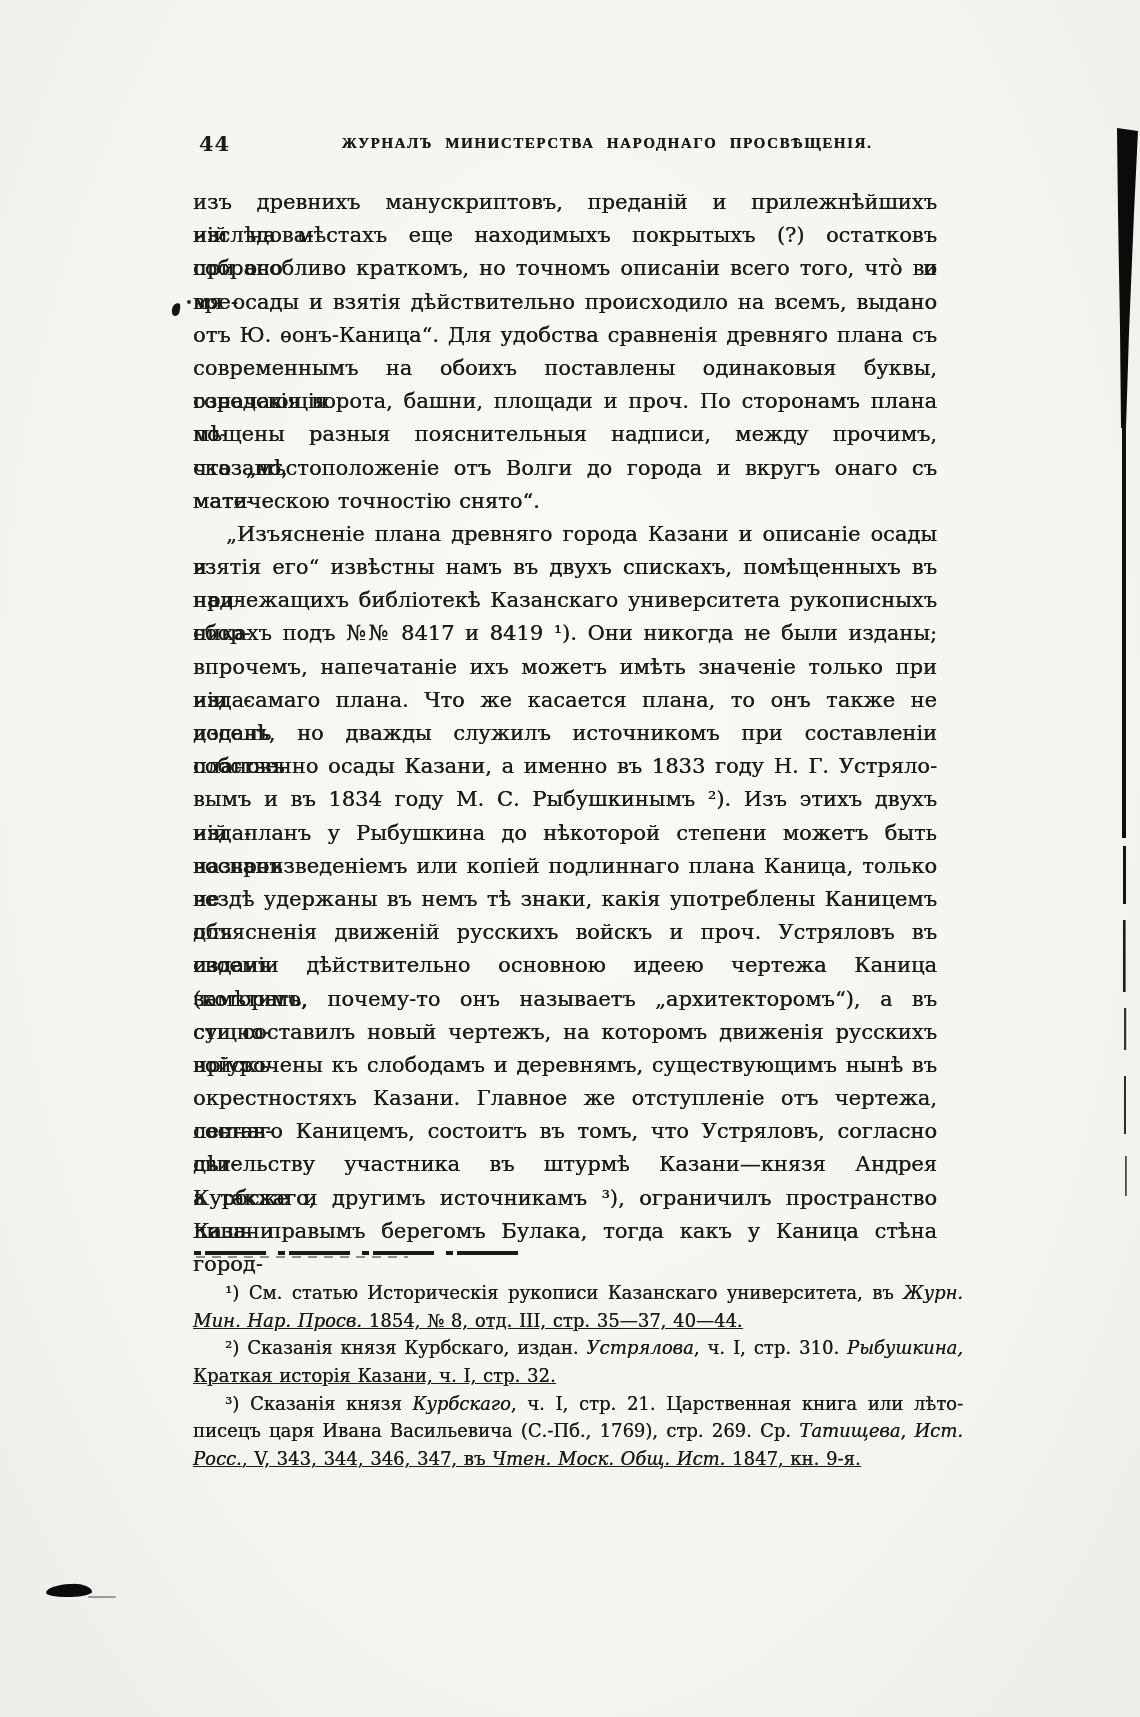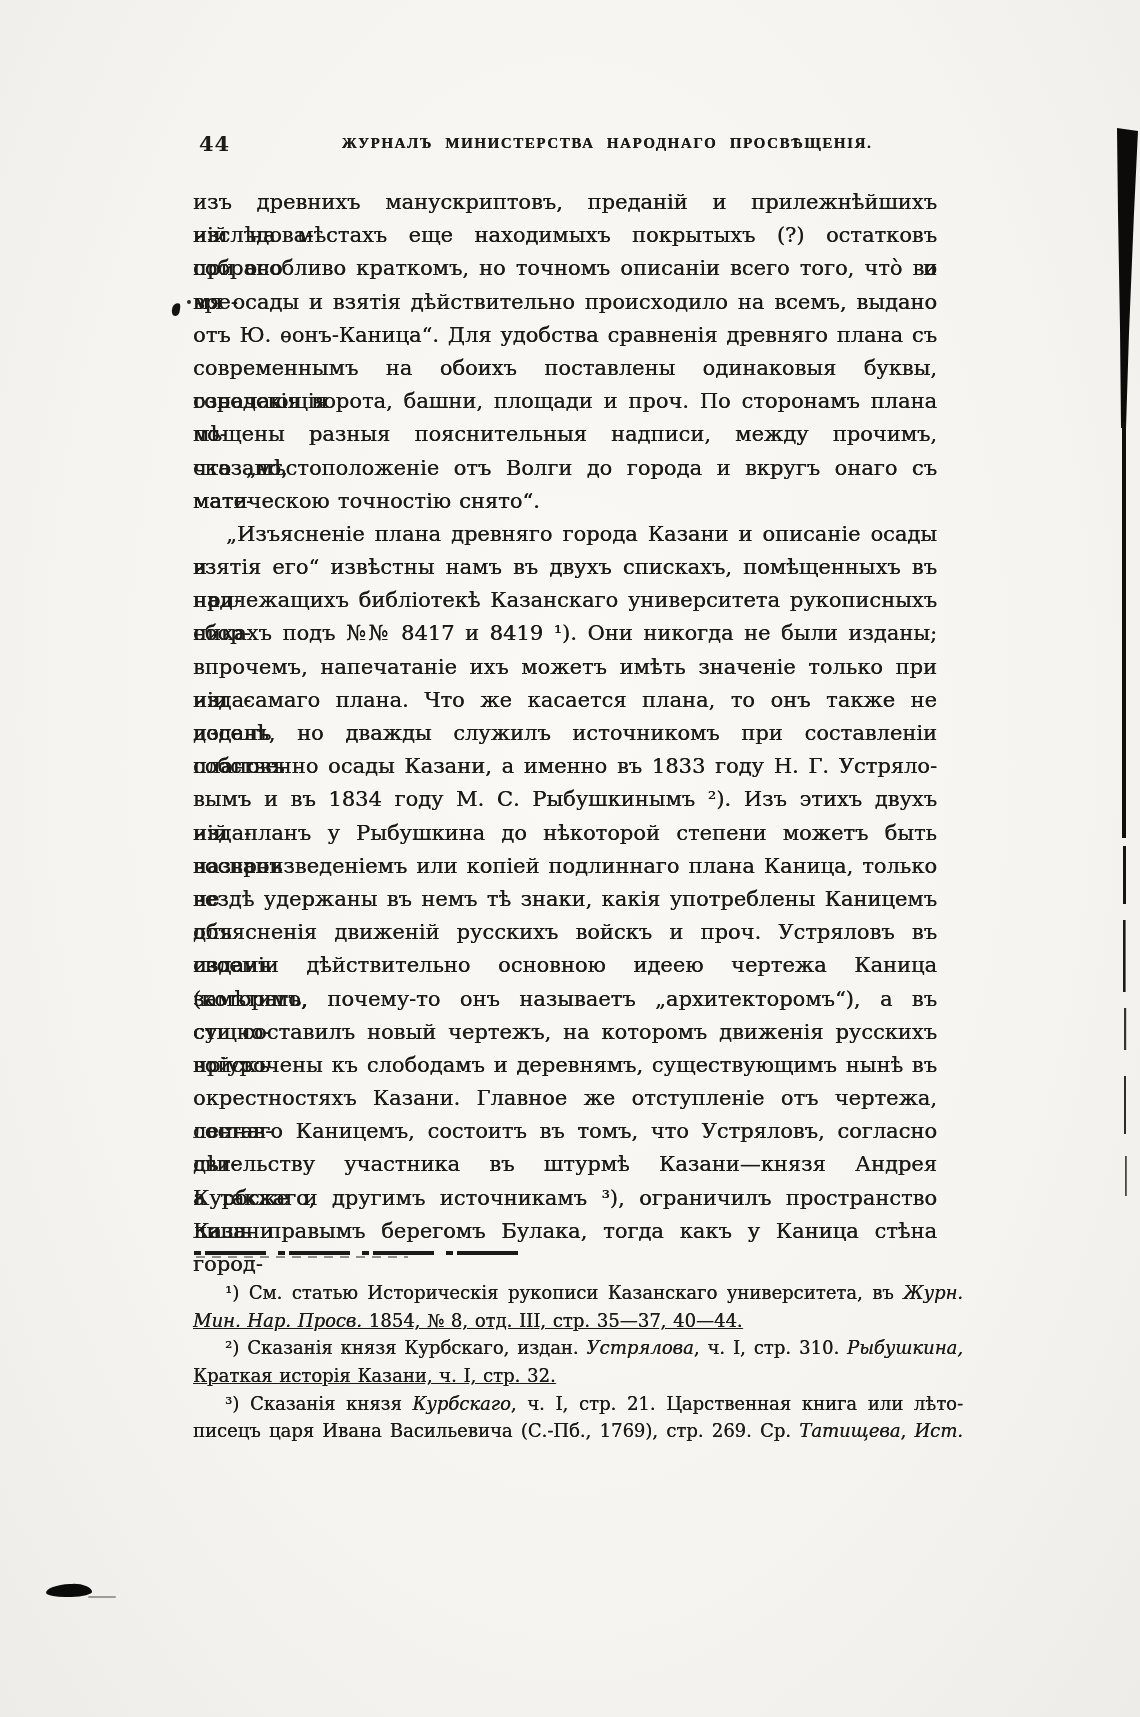--- a/index.html
+++ b/index.html
@@ -118,20 +118,21 @@
   <div class="fnrule"></div>
   <div class="fnrule2"></div>
 
   <div class="footnotes" id="footnotes">
       <div class="fline ind"><span>¹) См. статью Историческія рукописи Казанскаго университета, въ </span><span class="it">Журн.</span></div>
       <div class="fline noj"><span class="it">Мин. Нар. Просв.</span><span> 1854, № 8, отд. III, стр. 35—37, 40—44.</span></div>
       <div class="fline ind"><span>²) Сказанія князя Курбскаго, издан. </span><span class="it">Устрялова</span><span>, ч. I, стр. 310. </span><span class="it">Рыбушкина,</span></div>
       <div class="fline noj"><span>Краткая исторія Казани, ч. I, стр. 32.</span></div>
       <div class="fline ind"><span>³) Сказанія князя </span><span class="it">Курбскаго</span><span>, ч. I, стр. 21. Царственная книга или лѣто-</span></div>
       <div class="fline"><span>писецъ царя Ивана Васильевича (С.-Пб., 1769), стр. 269. Ср. </span><span class="it">Татищева</span><span>, </span><span class="it">Ист.</span></div>
+      <div class="fline noj"><span class="it">Росс.</span><span>, V, 343, 344, 346, 347, въ </span><span class="it">Чтен. Моск. Общ. Ист.</span><span> 1847, кн. 9-я.</span></div>
     </div>
 
   <svg class="edgebar" width="42" height="1080" viewBox="0 0 42 1080">
     <polygon points="19,0 40,3 36,85 31,205 28,300 23,300 22,200 20,85" fill="#0c0b0a"></polygon>
     <rect x="24" y="295" width="4" height="415" fill="#100f0e"></rect>
     <rect x="25" y="718" width="3" height="58" fill="#161514"></rect>
     <rect x="25" y="792" width="2.6" height="72" fill="#1c1b1a"></rect>
     <rect x="26" y="880" width="2.2" height="42" fill="#343332"></rect>
     <rect x="26" y="948" width="2" height="58" fill="#2d2c2b"></rect>
     <rect x="27" y="1028" width="1.8" height="40" fill="#4a4947"></rect>

